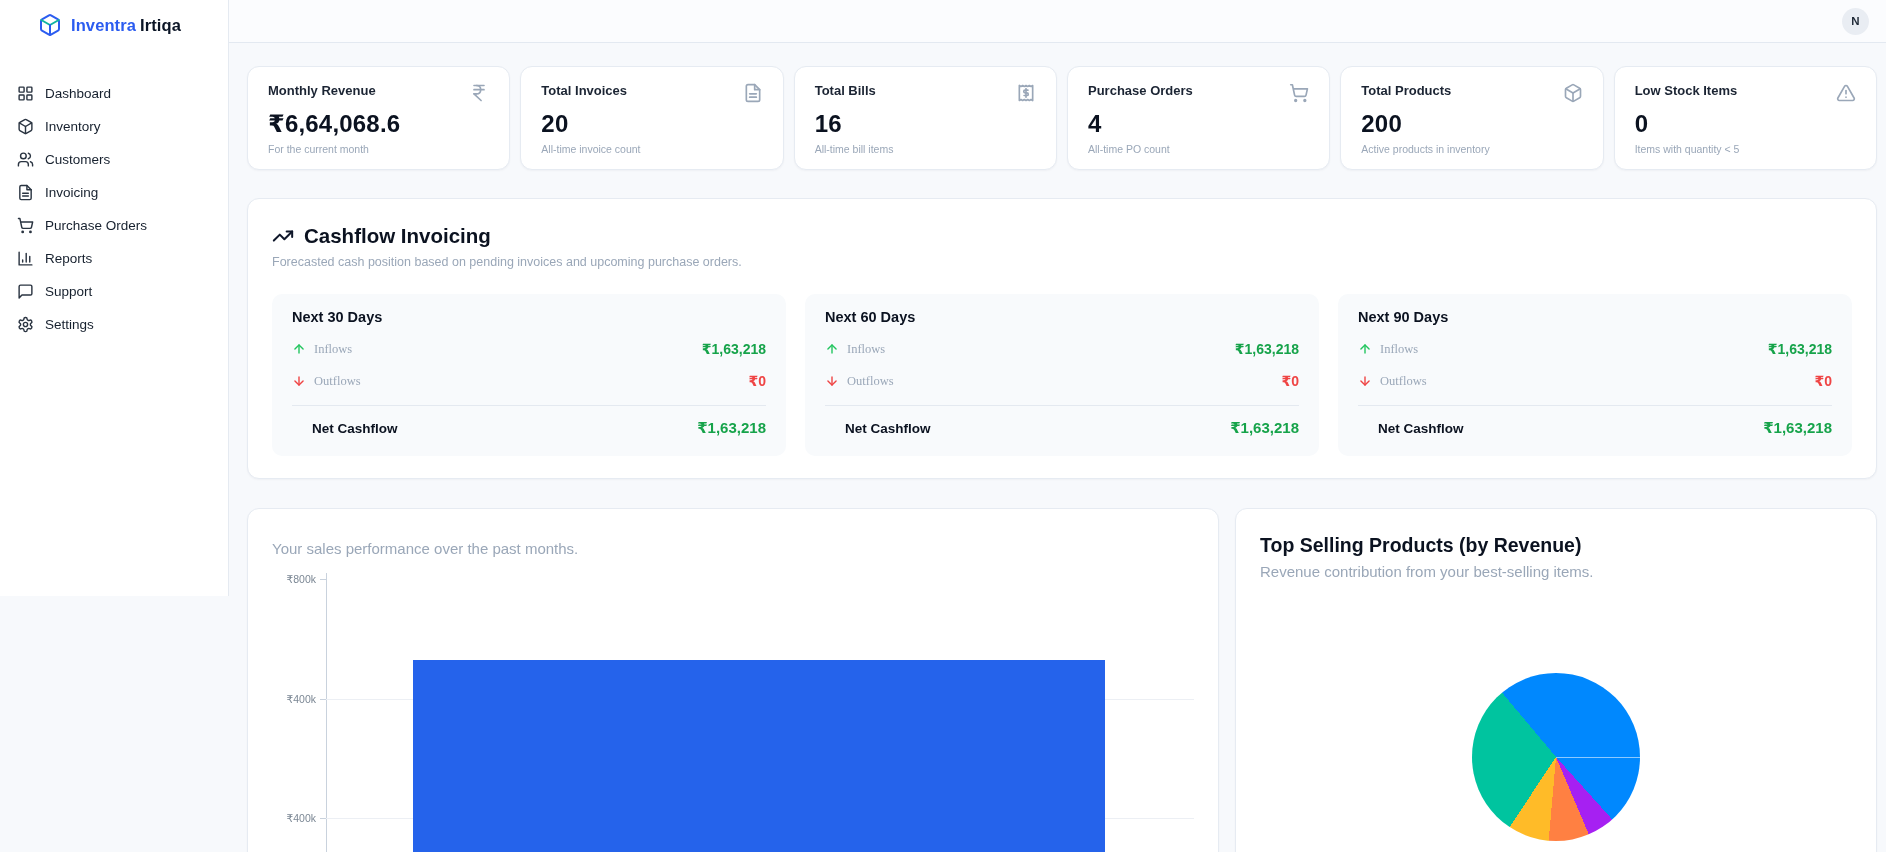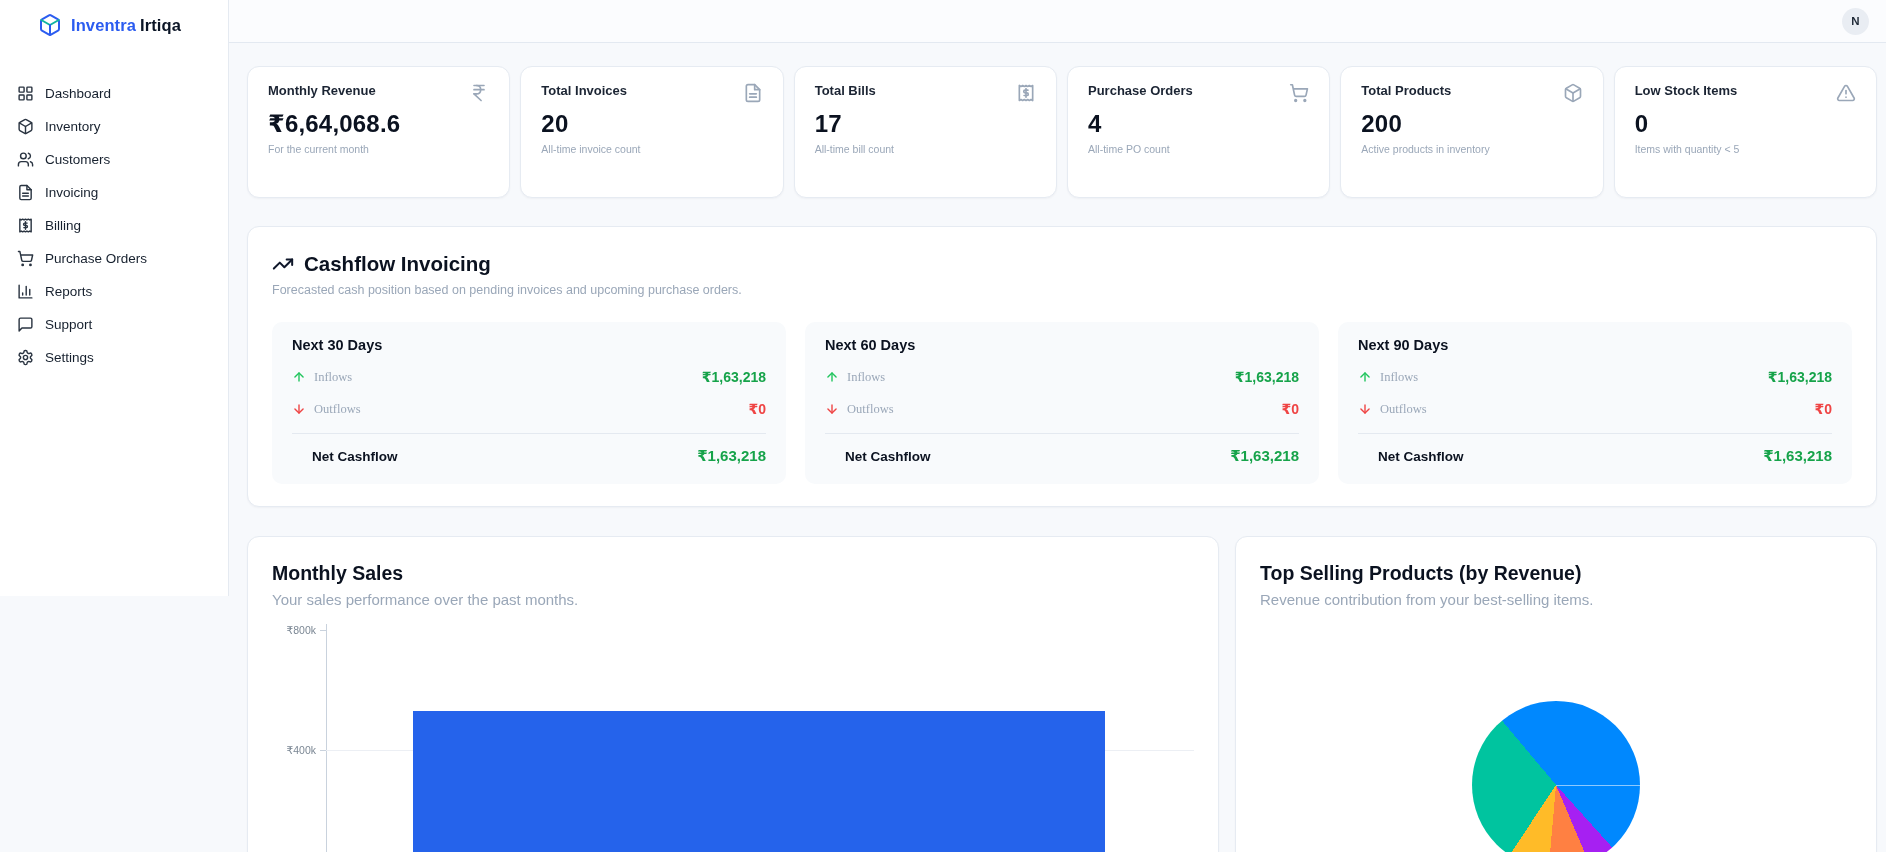--- a/index.html
+++ b/index.html
@@ -39,21 +39,21 @@
     width: 27px; height: 27px; border-radius: 50%;
     background: #e9edf3; color: #1f2937;
     font-size: 11.5px; font-weight: bold;
     display: flex; align-items: center; justify-content: center; cursor: pointer;
   }
   .main { flex: 1; overflow: hidden; padding: 23px 9px 0 18px; background: #f7f9fc; }
   
   .stats-row { display: flex; gap: 10px; }
   .stat-card {
     flex: 1; background: #fff; border: 1px solid #e6ebf2; border-radius: 12px;
-    padding: 16px 20px; height: 132px;
+    padding: 16px 20px; height: 104px;
     box-shadow: 0 1px 2px rgba(16,24,40,.04);
   }
   .stat-top { display: flex; align-items: flex-start; justify-content: space-between; }
   .stat-label { font-size: 13px; font-weight: bold; color: #1b2433; }
   .stat-icon { width: 20px; height: 20px; color: #9aa7b8; display: inline-flex; }
   .stat-icon svg { width: 20px; height: 20px; }
   .stat-value { font-size: 24px; font-weight: bold; color: #0b1220; margin-top: 7px; letter-spacing: .2px; }
   .stat-sub { font-size: 10.5px; color: #9aa7b8; margin-top: 5px; }
   
   .cashflow-card {
@@ -162,30 +162,20 @@
           <svg viewBox="0 0 24 24" fill="none" stroke="currentColor" stroke-width="2" stroke-linecap="round" stroke-linejoin="round">
             <path d="M14 2H6a2 2 0 0 0-2 2v16a2 2 0 0 0 2 2h12a2 2 0 0 0 2-2V8z"></path>
             <polyline points="14 2 14 8 20 8"></polyline>
             <line x1="16" y1="13" x2="8" y2="13"></line>
             <line x1="16" y1="17" x2="8" y2="17"></line>
           </svg>
         </span>
     <span class="nav-label">Invoicing</span>
   </div>
 
-  <div class="nav-item">
-    <span class="nav-ic">
-          <svg viewBox="0 0 24 24" fill="none" stroke="currentColor" stroke-width="2" stroke-linecap="round" stroke-linejoin="round">
-            <path d="M4 3v18l2-1.2 2 1.2 2-1.2 2 1.2 2-1.2 2 1.2 2-1.2 2 1.2V3l-2 1.2L16 3l-2 1.2L12 3l-2 1.2L8 3 6 4.2 4 3z"></path>
-            <path d="M12 6.8v10.4"></path>
-            <path d="M14.3 8.6h-3.4a1.6 1.6 0 0 0 0 3.2h2.2a1.6 1.6 0 0 1 0 3.2H9.7"></path>
-          </svg>
-        </span>
-    <span class="nav-label">Billing</span>
-  </div>
 
   <div class="nav-item">
     <span class="nav-ic">
           <svg viewBox="0 0 24 24" fill="none" stroke="currentColor" stroke-width="2" stroke-linecap="round" stroke-linejoin="round">
             <circle cx="8" cy="21" r="1"></circle>
             <circle cx="19" cy="21" r="1"></circle>
             <path d="M2.05 2.05h2l2.66 12.42a2 2 0 0 0 2 1.58h9.78a2 2 0 0 0 1.95-1.57l1.65-7.43H5.12"></path>
           </svg>
         </span>
     <span class="nav-label">Purchase Orders</span>
@@ -269,22 +259,22 @@
     <div class="stat-top">
       <span class="stat-label">Total Bills</span>
       <span class="stat-icon">
               <svg viewBox="0 0 24 24" fill="none" stroke="currentColor" stroke-width="2" stroke-linecap="round" stroke-linejoin="round">
                 <path d="M4 3v18l2-1.2 2 1.2 2-1.2 2 1.2 2-1.2 2 1.2 2-1.2 2 1.2V3l-2 1.2L16 3l-2 1.2L12 3l-2 1.2L8 3 6 4.2 4 3z"></path>
                 <path d="M12 6.8v10.4"></path>
                 <path d="M14.3 8.6h-3.4a1.6 1.6 0 0 0 0 3.2h2.2a1.6 1.6 0 0 1 0 3.2H9.7"></path>
               </svg>
             </span>
     </div>
-    <div class="stat-value">17</div>
-    <div class="stat-sub">All-time bill count</div>
+    <div class="stat-value">16</div>
+    <div class="stat-sub">All-time bill items</div>
   </div>
 
   <div class="stat-card">
     <div class="stat-top">
       <span class="stat-label">Purchase Orders</span>
       <span class="stat-icon">
               <svg viewBox="0 0 24 24" fill="none" stroke="currentColor" stroke-width="2" stroke-linecap="round" stroke-linejoin="round">
                 <circle cx="8" cy="21" r="1"></circle>
                 <circle cx="19" cy="21" r="1"></circle>
                 <path d="M2.05 2.05h2l2.66 12.42a2 2 0 0 0 2 1.58h9.78a2 2 0 0 0 1.95-1.57l1.65-7.43H5.12"></path>
@@ -435,21 +425,20 @@
       <span class="net-label">Net Cashflow</span>
       <span class="net-value">₹1,63,218</span>
     </div>
   </div>
 </div>
     </section>
 
     <section class="bottom-row">
 
       <div class="chart-card sales-card">
-        <div class="chart-title">Monthly Sales</div>
         <div class="chart-sub">Your sales performance over the past months.</div>
         <div class="bar-chart" id="bar-chart">
             <div class="y-axis-line" style="left: 54px; top: 4px; height: 296px;"></div>
             <div class="y-tick-label" style="left: 0px; top: 4px;">₹800k</div>
             <div class="y-tick-mark" style="left: 48px; top: 10px;"></div>
             <div class="y-tick-label" style="left: 0px; top: 123.5px;">₹400k</div>
             <div class="y-tick-mark" style="left: 48px; top: 129.5px;"></div>
             <div class="gridline" style="left: 54px; right: 0px; top: 129.5px;"></div>
             <div class="y-tick-label" style="left: 0px; top: 243px;">₹400k</div>
             <div class="y-tick-mark" style="left: 48px; top: 249px;"></div>

